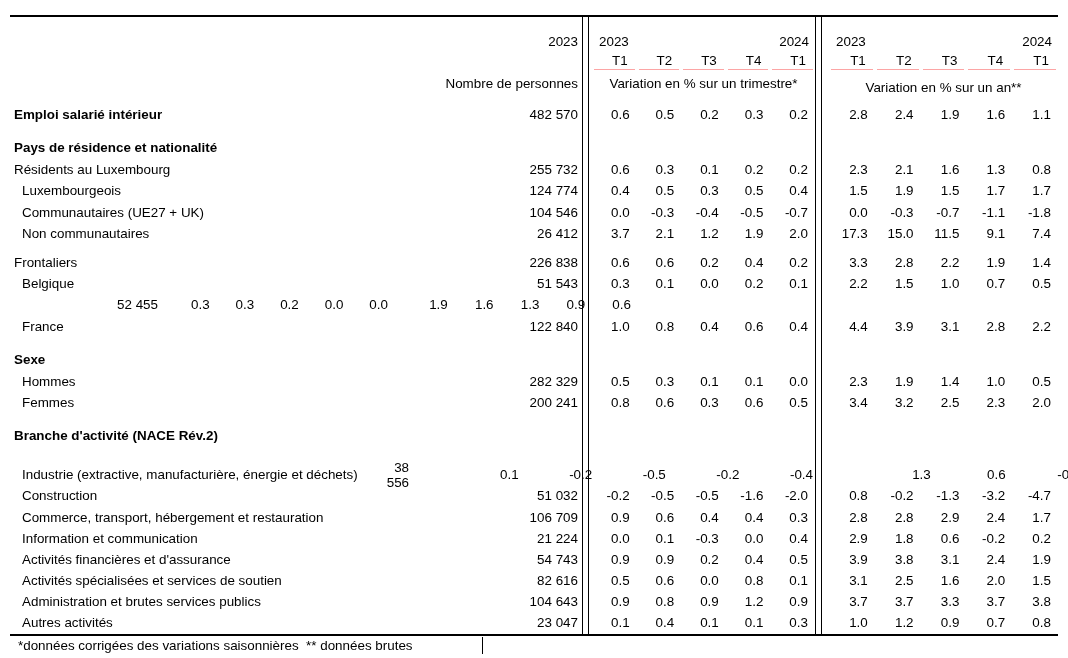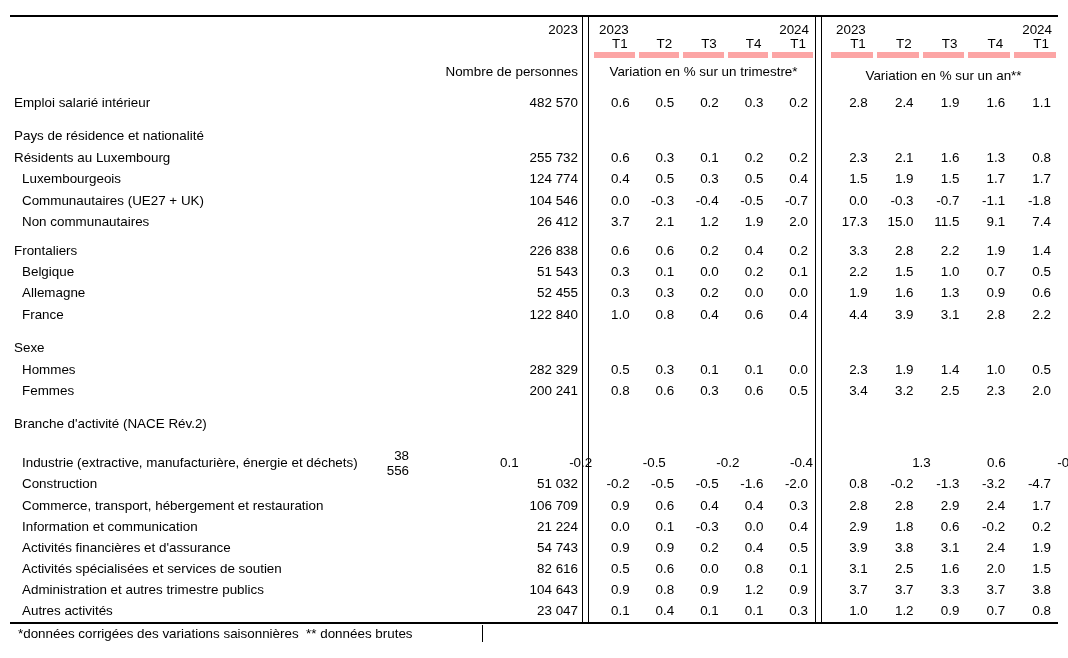--- a/index.html
+++ b/index.html
@@ -13,41 +13,41 @@
   .vline-1{left:572px;}
   .vline-2{left:805px;}
 
   .row{display:flex;align-items:center;}
   .c-label{width:420px;box-sizing:border-box;}
   .c-nombre{width:148px;text-align:right;box-sizing:border-box;}
   .c-div{width:14px;flex:0 0 14px;}
   .c-q{width:44.6px;flex:0 0 44.6px;text-align:right;padding-right:7px;box-sizing:border-box;}
   .c-a{width:45.8px;flex:0 0 45.8px;text-align:right;padding-right:7px;box-sizing:border-box;}
 
-  .year-row{height:21px;padding-top:2px;align-items:center;}
+  .year-row{height:21px;padding-top:14px;align-items:center;}
   .c-headspan{width:568px;flex:0 0 568px;}
   .c-years{width:223px;flex:0 0 223px;display:flex;justify-content:space-between;
     padding:0 6px 0 7px;box-sizing:border-box;}
   .c-years.a{width:229px;flex:0 0 229px;}
 
   .t-row{height:18px;align-items:flex-end;}
   .t-cells{width:223px;flex:0 0 223px;display:flex;}
   .t-cells.a{width:229px;flex:0 0 229px;}
   .t-cell{flex:1;padding:0 2px;box-sizing:border-box;}
-  .t-u{border-bottom:6px solid #fca5a5;text-align:right;padding-right:7px;height:17px;line-height:17px;}
+  .t-u{border-bottom:1px solid #fca5a5;text-align:right;padding-right:7px;height:17px;line-height:17px;}
 
   .caption-row{height:27px;justify-content:space-between;}
   .c-capspan{width:568px;flex:0 0 568px;text-align:right;}
   .c-qcap{width:223px;flex:0 0 223px;text-align:center;white-space:nowrap;}
   .c-acap{width:229px;flex:0 0 229px;text-align:center;white-space:nowrap;margin-top:8px;}
 
   .brow{display:flex;align-items:center;height:21.2px;}
   .kind-total{margin-top:7px;}
   .kind-section{margin-top:11px;height:23px;}
-  .kind-total .c-label,.kind-section .c-label{font-weight:normal;}
+  .kind-total .c-label,.kind-section .c-label{font-weight:bold;}
   .kind-total .c-label,.kind-section .c-label,.kind-group .c-label{padding-left:4px;}
   .kind-item .c-label{padding-left:12px;}
   .gap{margin-top:8px;}
   .gap-big{margin-top:17px;gap:29px;}
   .c-label{white-space:nowrap;overflow:visible;}
 
   .footer{width:1048px;margin-left:10px;display:flex;align-items:center;height:20px;}
   .f-source{flex:1;padding-left:4px;}
   .f-notes{width:473px;flex:0 0 473px;border-right:1px solid #000;
     padding:1px 4px 1px 8px;box-sizing:border-box;white-space:nowrap;}
@@ -247,21 +247,20 @@
           <div class="c-q">0.2</div>
           <div class="c-q">0.1</div>
           <div class="c-div"></div>
           <div class="c-a">2.2</div>
           <div class="c-a">1.5</div>
           <div class="c-a">1.0</div>
           <div class="c-a">0.7</div>
           <div class="c-a">0.5</div>
         </div>
         <div class="brow kind-item">
-          <div class="c-label">Allemagne</div>
           <div class="c-nombre">52 455</div>
           <div class="c-div"></div>
           <div class="c-q">0.3</div>
           <div class="c-q">0.3</div>
           <div class="c-q">0.2</div>
           <div class="c-q">0.0</div>
           <div class="c-q">0.0</div>
           <div class="c-div"></div>
           <div class="c-a">1.9</div>
           <div class="c-a">1.6</div>
@@ -439,21 +438,21 @@
           <div class="c-q">0.8</div>
           <div class="c-q">0.1</div>
           <div class="c-div"></div>
           <div class="c-a">3.1</div>
           <div class="c-a">2.5</div>
           <div class="c-a">1.6</div>
           <div class="c-a">2.0</div>
           <div class="c-a">1.5</div>
         </div>
         <div class="brow kind-item">
-          <div class="c-label">Administration et autres trimestre publics</div>
+          <div class="c-label">Administration et brutes services publics</div>
           <div class="c-nombre">104 643</div>
           <div class="c-div"></div>
           <div class="c-q">0.9</div>
           <div class="c-q">0.8</div>
           <div class="c-q">0.9</div>
           <div class="c-q">1.2</div>
           <div class="c-q">0.9</div>
           <div class="c-div"></div>
           <div class="c-a">3.7</div>
           <div class="c-a">3.7</div>

